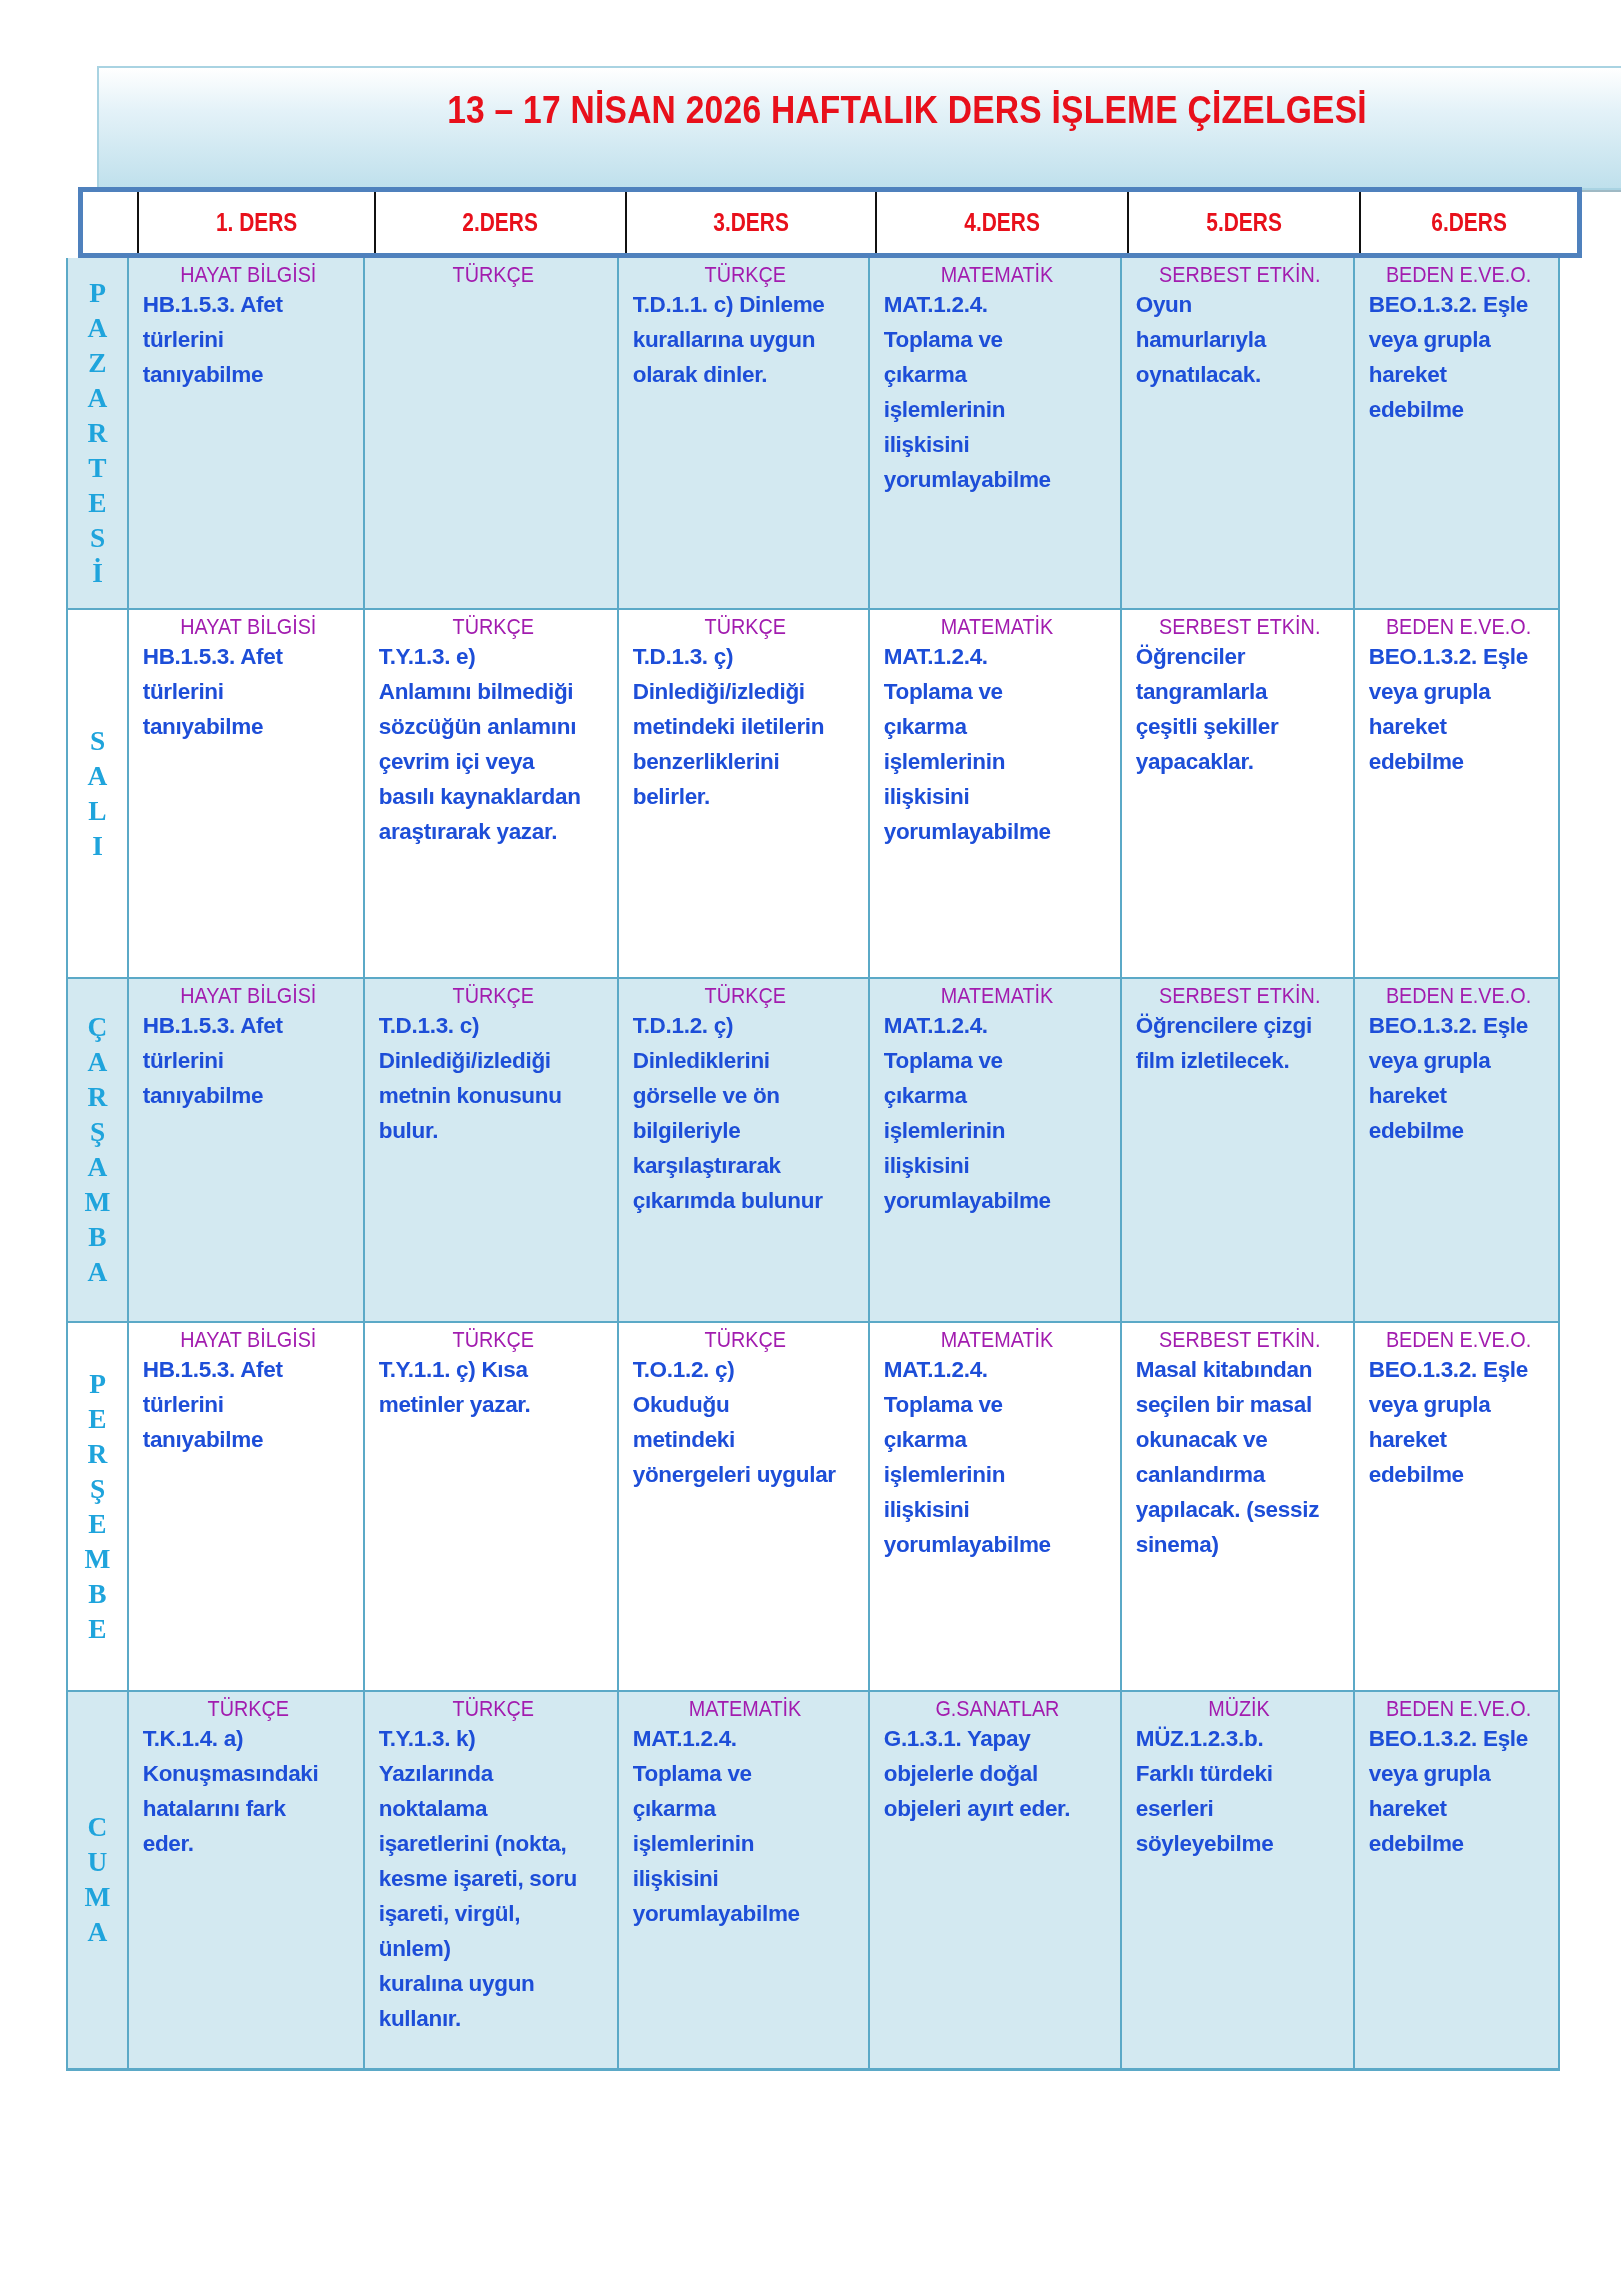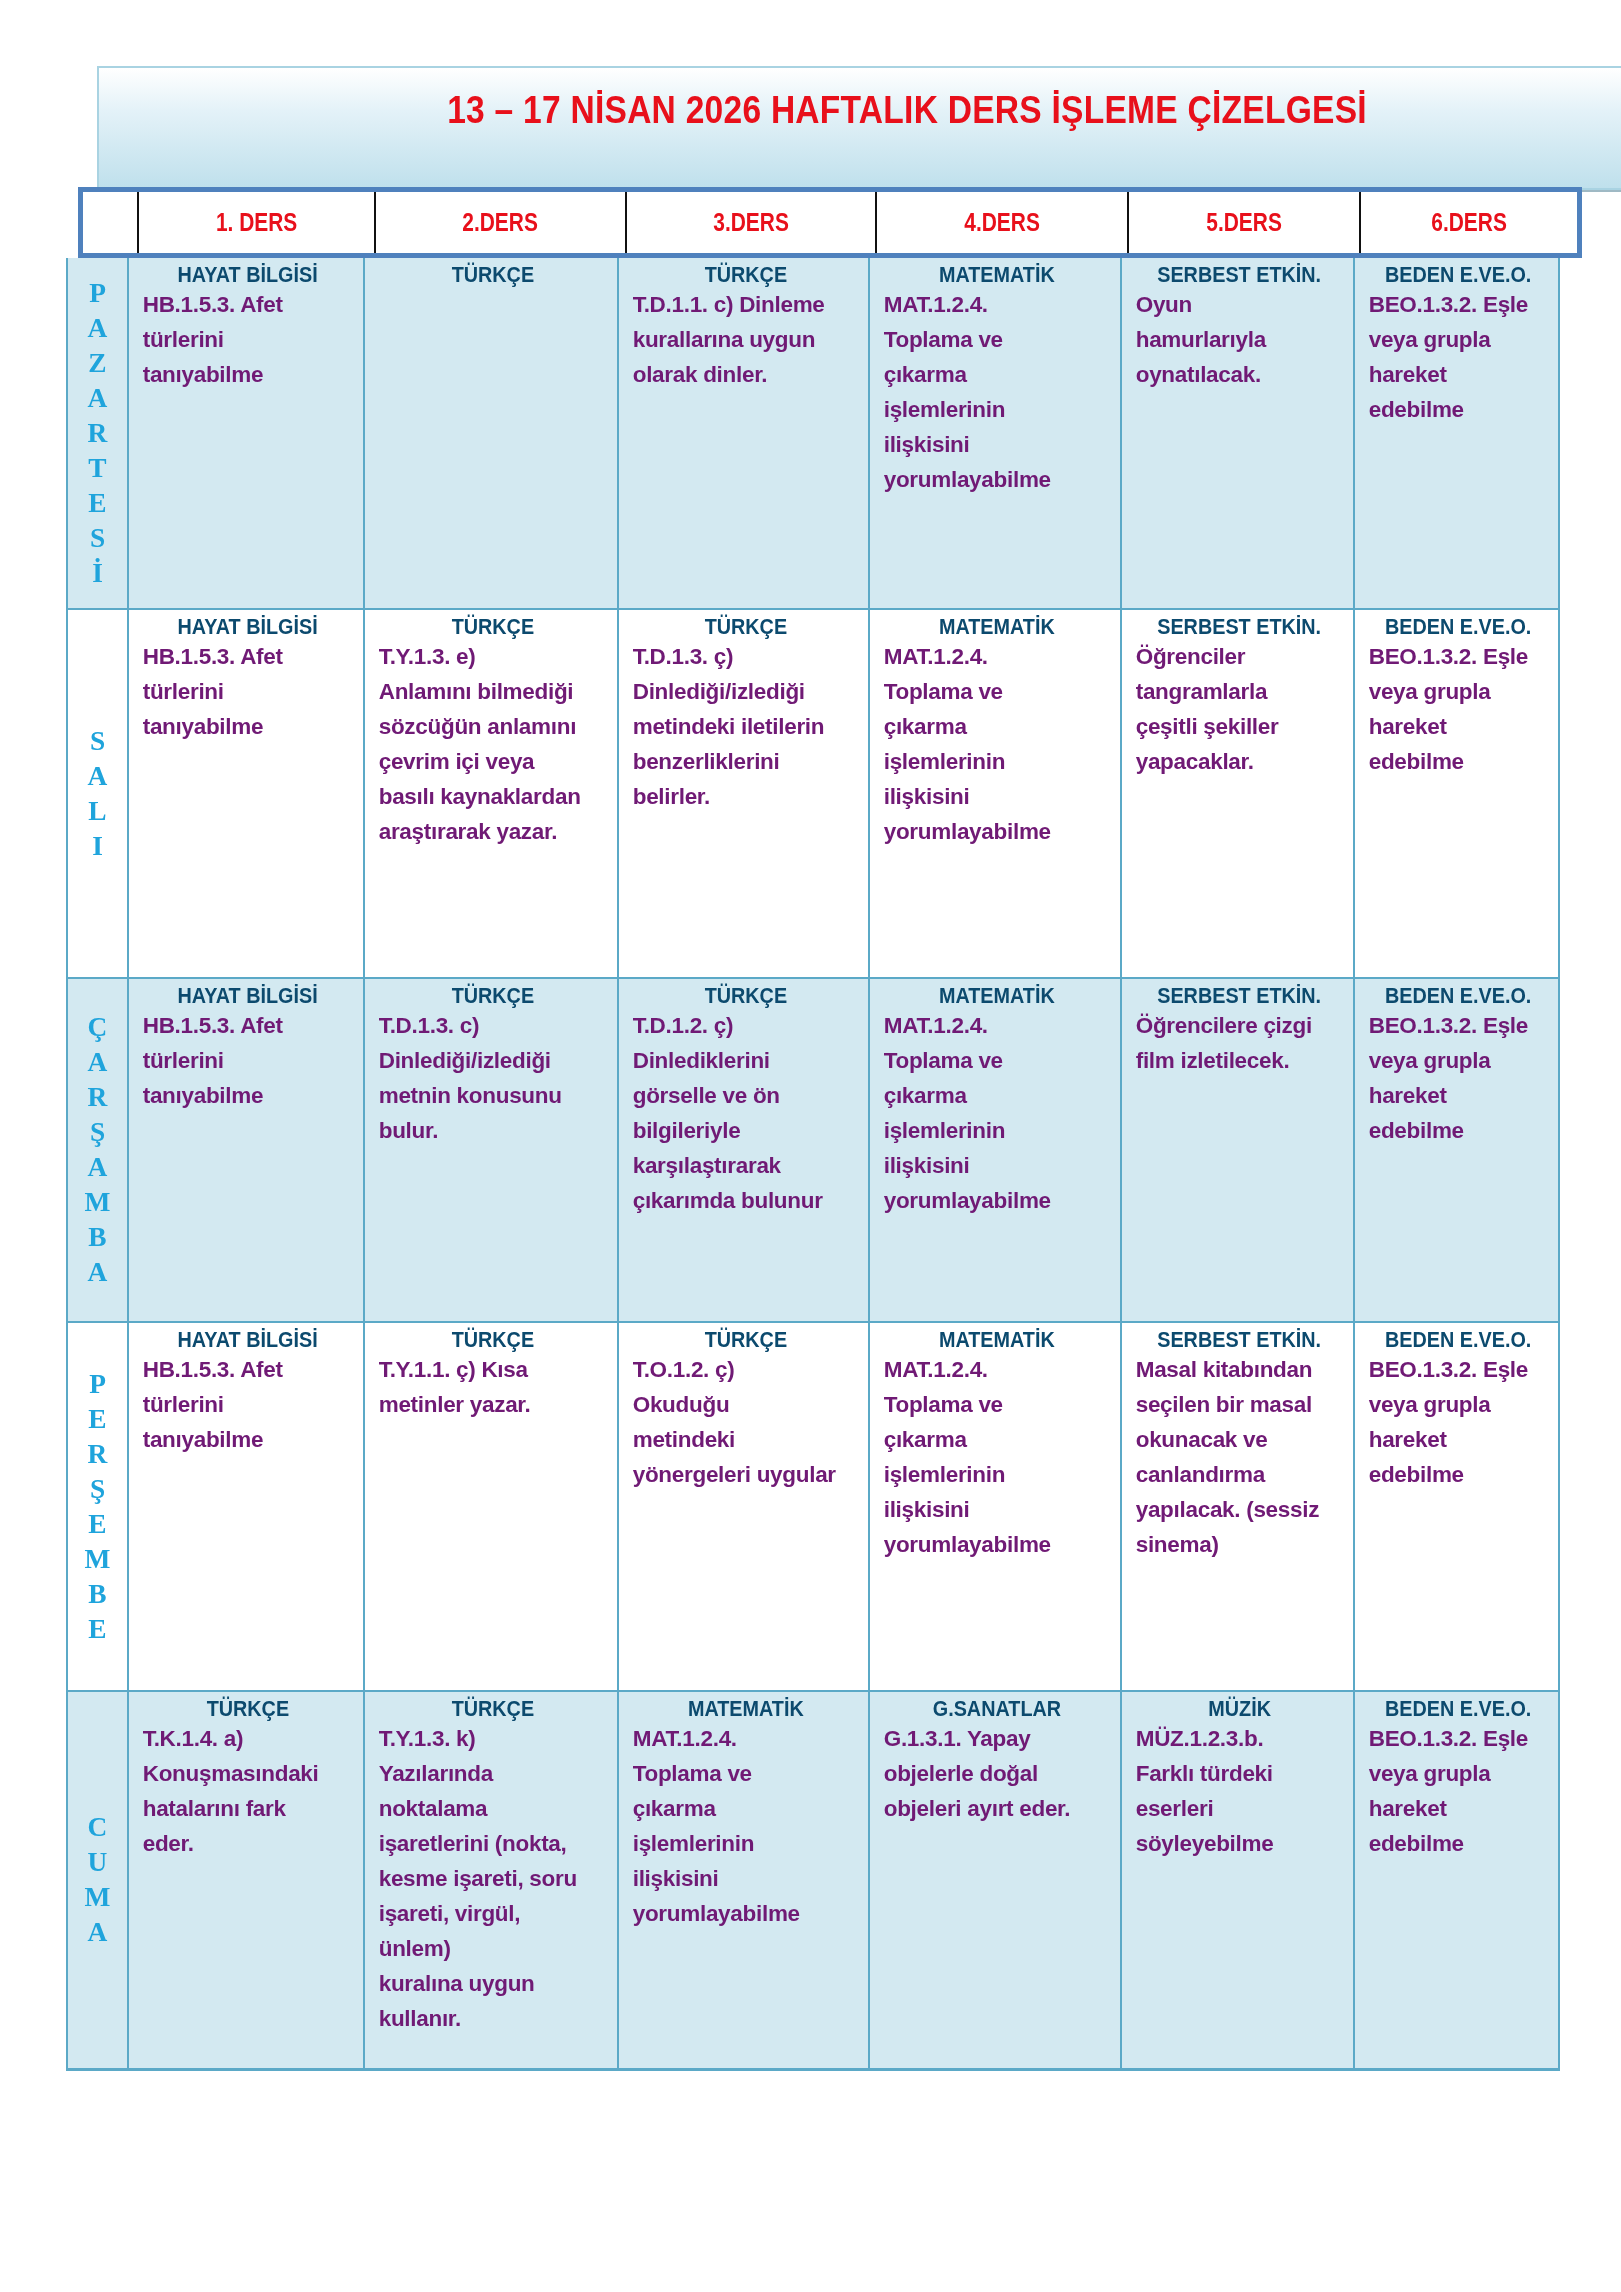--- a/index.html
+++ b/index.html
@@ -40,26 +40,26 @@
   .row:first-child { border-top: none; }
   .daycell {
     width: 59px; display: flex; flex-direction: column; align-items: center; justify-content: center;
     font-family: "Liberation Serif", "DejaVu Serif", serif; font-weight: bold; font-size: 27.4px;
     color: #1fa4dc; line-height: 35px;
   }
   .cell {
     border-left: 2.9px solid #5ba9c7; padding: 0 9.8px 0 13.7px;
   }
   .subject {
-    text-align: center; color: #0c4a6e; font-weight: bold; font-size: 22.5px;
+    text-align: center; color: #a21caf; font-weight: normal; font-size: 22.5px;
     line-height: 29px; margin-top: 2px;
   }
   .subject span { display: inline-block; transform: scaleX(0.88); }
   .desc {
-    color: #701a75; font-weight: bold; font-size: 22.5px; line-height: 35px; margin-top: -2px;
+    color: #1d4ed8; font-weight: bold; font-size: 22.5px; line-height: 35px; margin-top: -2px;
     white-space: pre-line; letter-spacing: -0.3px;
   }
 </style>
 </head>
 <body>
 
 <div class="title-box">
   <div class="title-text">13 – 17 NİSAN 2026 HAFTALIK DERS İŞLEME ÇİZELGESİ</div>
 </div>
 

